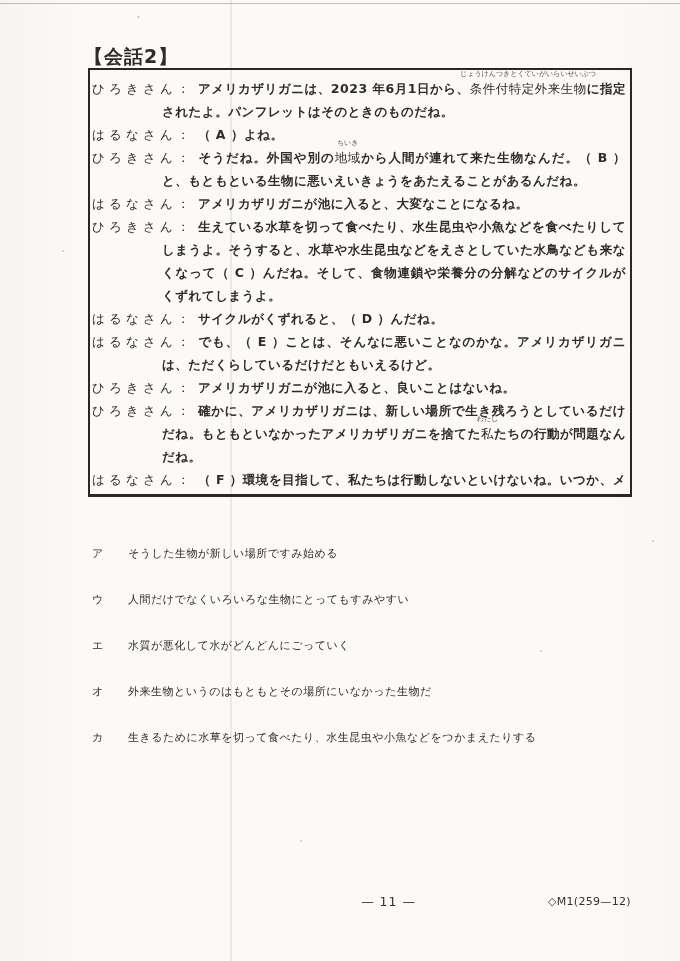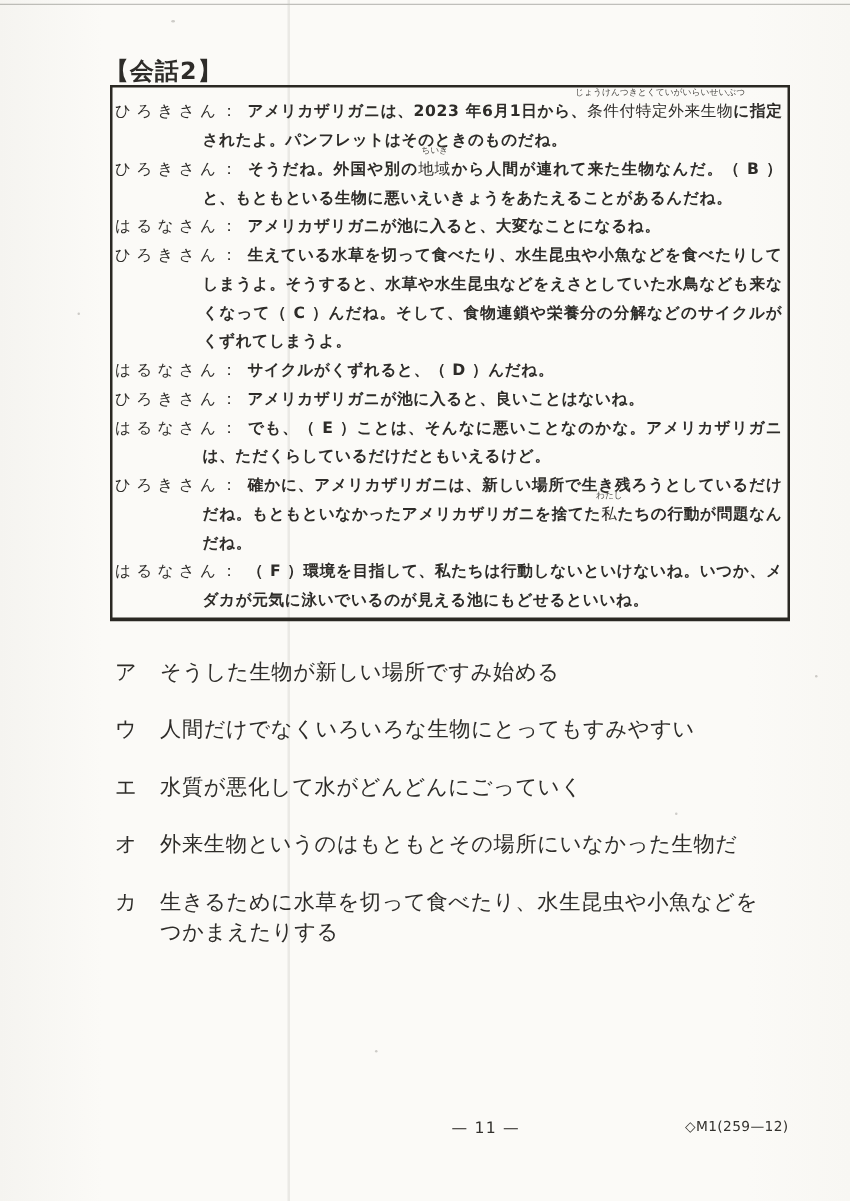--- a/index.html
+++ b/index.html
@@ -75,22 +75,22 @@
     white-space: nowrap;
     line-height: 8px;
   }
 
   .choices {
     position: absolute;
     left: 92px; top: 526px;
     width: 520px;
   }
   .choice {
-    margin: 0 0 22px 0;
-    font-size: 17px;
+    margin: 16px 0 22px 0;
+    font-size: 11px;
     line-height: 24px;
     letter-spacing: 0.5px;
     padding-left: 36px;
     text-indent: -36px;
   }
   .choice-label {
     display: inline-block;
     width: 36px;
     text-indent: 0;
   }
@@ -122,26 +122,27 @@
   <div class="speck" style="left:62px; top:250px; width:2px; height:2px;"></div>
   <div class="speck" style="left:652px; top:540px; width:2px; height:2px;"></div>
   <div class="speck" style="left:540px; top:650px; width:2px; height:2px;"></div>
   <div class="speck" style="left:300px; top:840px; width:2px; height:2px;"></div>
 
   <div class="section-label">【会話2】</div>
 
   <div class="dialog-box">
     <div>
         <p class="utterance"><span class="speaker">ひろきさん：</span><span class="seg">アメリカザリガニは、2023 年6月1日から、</span><span class="ruby"><span class="rt">じょうけんつきとくていがいらいせいぶつ</span><span class="rb">条件付特定外来生物</span></span><span class="seg">に指定されたよ。パンフレットはそのときのものだね。</span></p>
+        <p class="utterance"><span class="speaker">はるなさん：</span><span class="seg">（ A ）よね。</span></p>
         <p class="utterance"><span class="speaker">ひろきさん：</span><span class="seg">そうだね。外国や別の</span><span class="ruby"><span class="rt">ちいき</span><span class="rb">地域</span></span><span class="seg">から人間が連れて来た生物なんだ。（ B ）と、もともといる生物に悪いえいきょうをあたえることがあるんだね。</span></p>
         <p class="utterance"><span class="speaker">はるなさん：</span><span class="seg">アメリカザリガニが池に入ると、大変なことになるね。</span></p>
         <p class="utterance"><span class="speaker">ひろきさん：</span><span class="seg">生えている水草を切って食べたり、水生昆虫や小魚などを食べたりしてしまうよ。そうすると、水草や水生昆虫などをえさとしていた水鳥なども来なくなって（ C ）んだね。そして、食物連鎖や栄養分の分解などのサイクルがくずれてしまうよ。</span></p>
         <p class="utterance"><span class="speaker">はるなさん：</span><span class="seg">サイクルがくずれると、（ D ）んだね。</span></p>
+        <p class="utterance"><span class="speaker">はるなさん：</span><span class="seg">でも、（ E ）ことは、そんなに悪いことなのかな。アメリカザリガニは、ただくらしているだけだともいえるけど。</span></p>
         <p class="utterance"><span class="speaker">ひろきさん：</span><span class="seg">アメリカザリガニが池に入ると、良いことはないね。</span></p>
-        <p class="utterance"><span class="speaker">はるなさん：</span><span class="seg">でも、（ E ）ことは、そんなに悪いことなのかな。アメリカザリガニは、ただくらしているだけだともいえるけど。</span></p>
         <p class="utterance"><span class="speaker">ひろきさん：</span><span class="seg">確かに、アメリカザリガニは、新しい場所で生き残ろうとしているだけだね。もともといなかったアメリカザリガニを捨てた</span><span class="ruby"><span class="rt">わたし</span><span class="rb">私</span></span><span class="seg">たちの行動が問題なんだね。</span></p>
         <p class="utterance"><span class="speaker">はるなさん：</span><span class="seg">（ F ）環境を目指して、私たちは行動しないといけないね。いつか、メダカが元気に泳いでいるのが見える池にもどせるといいね。</span></p>
       </div>
   </div>
 
   <div class="choices">
       <p class="choice"><span class="choice-label">ア</span><span class="choice-text">そうした生物が新しい場所ですみ始める</span></p>
       <p class="choice"><span class="choice-label">ウ</span><span class="choice-text">人間だけでなくいろいろな生物にとってもすみやすい</span></p>
       <p class="choice"><span class="choice-label">エ</span><span class="choice-text">水質が悪化して水がどんどんにごっていく</span></p>
       <p class="choice"><span class="choice-label">オ</span><span class="choice-text">外来生物というのはもともとその場所にいなかった生物だ</span></p>

